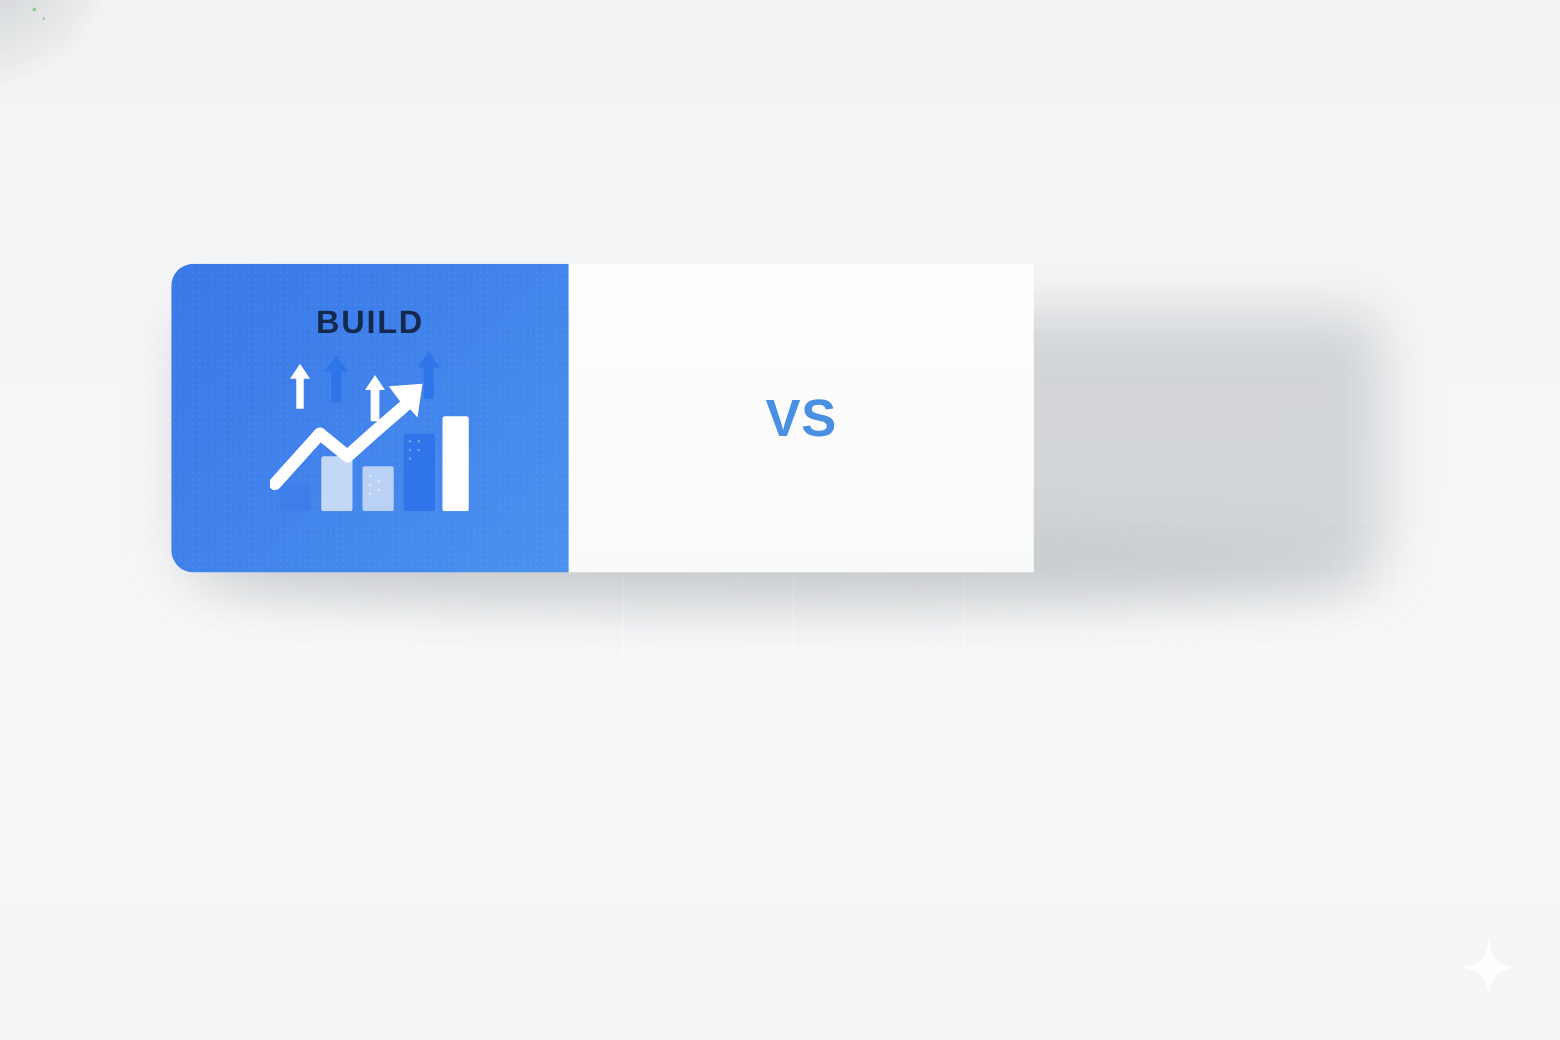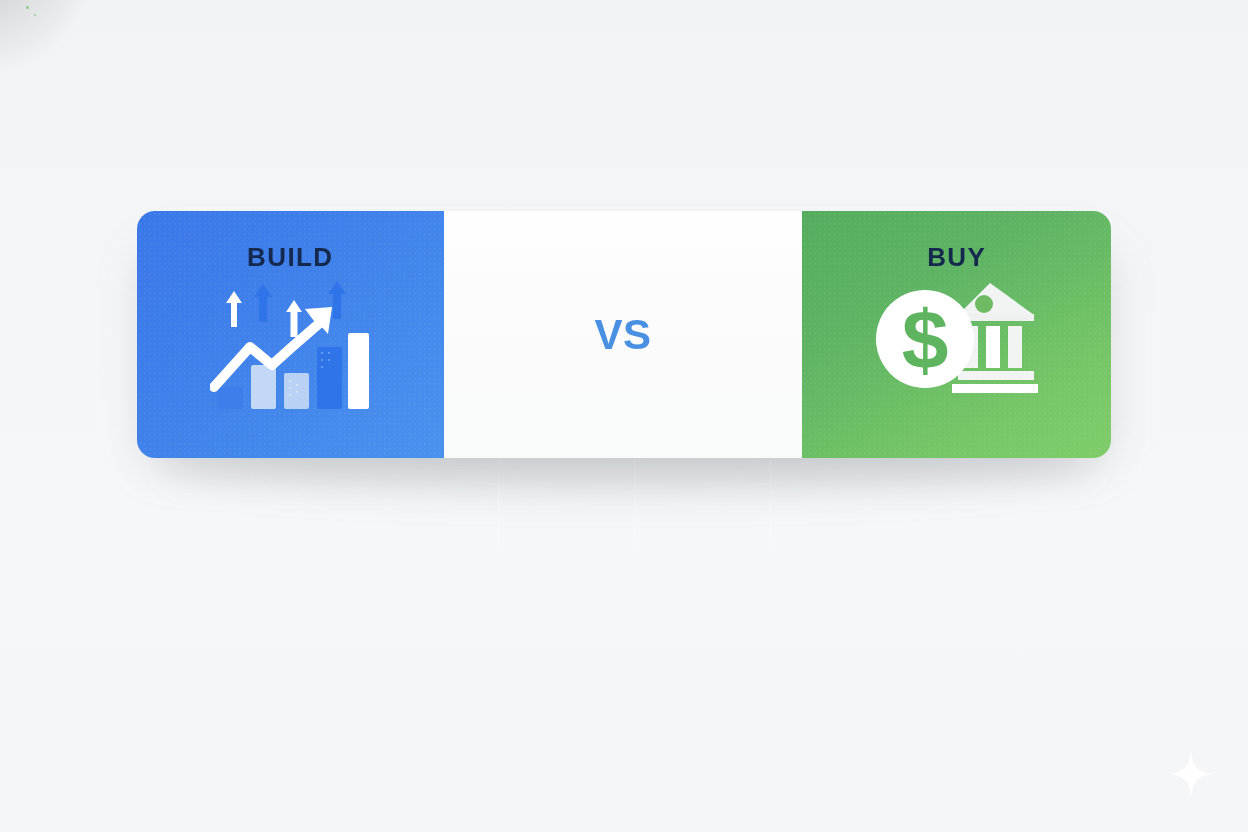--- a/index.html
+++ b/index.html
@@ -212,48 +212,20 @@
           <path d="M95 28 L122 26 L118 53 L110 44 L104 40 Z" fill="#ffffff"></path>
         </g>
       </svg>
     </div>
   </div>
 
   <div class="panel panel-vs">
     <div class="vs-text">VS</div>
   </div>
 
-  <div class="panel panel-buy">
-    <div class="panel-heading">BUY</div>
-
-    <div class="art">
-      <svg width="170" height="118" viewBox="0 0 170 118" xmlns="http://www.w3.org/2000/svg">
-
-        <g>
-
-          <path d="M86 34 L118 2 L162 34 Z" fill="#f2f4f3"></path>
-          <rect x="86" y="33" width="76" height="7" fill="#eef1f0"></rect>
-
-          <circle cx="112" cy="23" r="9" fill="#6ebb63"></circle>
-
-          <rect x="92" y="45" width="14" height="42" fill="#f2f4f3"></rect>
-          <rect x="114" y="45" width="14" height="42" fill="#ffffff"></rect>
-          <rect x="136" y="45" width="14" height="42" fill="#f2f4f3"></rect>
-
-          <rect x="86" y="90" width="76" height="9" fill="#f2f4f3"></rect>
-          <rect x="80" y="103" width="86" height="9" fill="#ffffff"></rect>
-        </g>
-
-        <g>
-          <circle cx="53" cy="58" r="49" fill="#ffffff"></circle>
-          <text x="53" y="88" text-anchor="middle" font-family="Liberation Sans, sans-serif" font-size="84" font-weight="700" fill="#5fb45f">$</text>
-        </g>
-      </svg>
-    </div>
-  </div>
 
 </div>
 
 <div class="sparkle">
   <svg width="42" height="48" viewBox="0 0 42 48" xmlns="http://www.w3.org/2000/svg">
     <path d="M21 0 C23 16 26 21 42 24 C26 27 23 32 21 48 C19 32 16 27 0 24 C16 21 19 16 21 0 Z" fill="#ffffff" opacity="0.95"></path>
   </svg>
 </div>
 
 </body></html>

